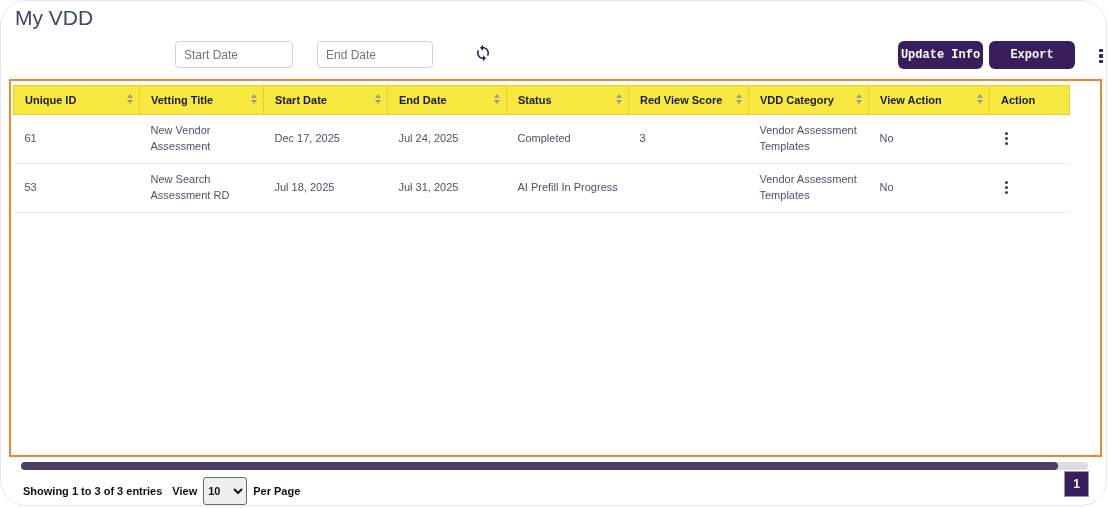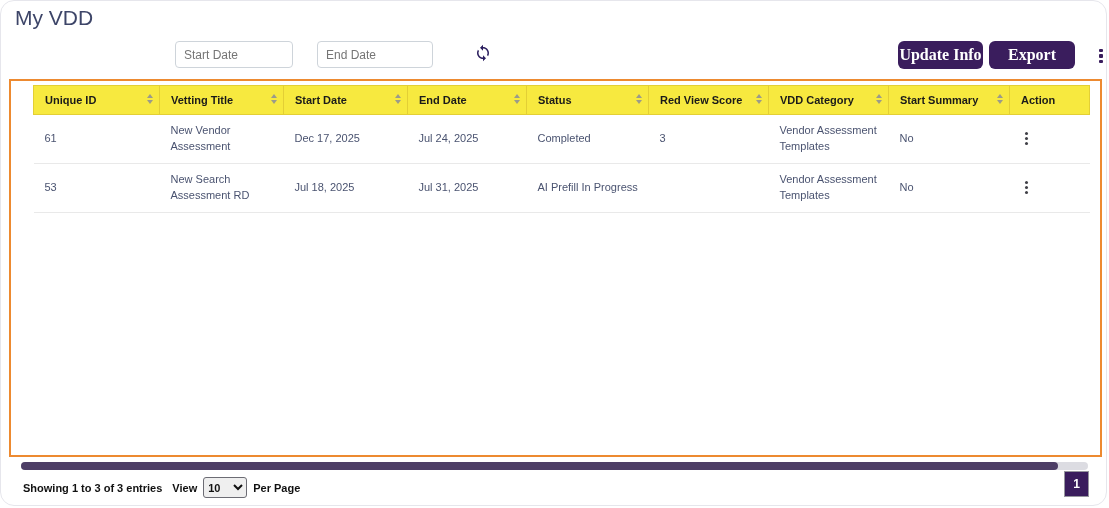--- a/index.html
+++ b/index.html
@@ -1,19 +1,19 @@
 <!DOCTYPE html>
 <html><head>
 <meta charset="utf-8">
 <style>
   * { margin:0; padding:0; box-sizing:border-box; }
   html,body { width:1109px; height:508px; background:#ffffff; font-family:"Liberation Sans", sans-serif; }
   .card {
     position:absolute; left:0; top:0; width:1107px; height:506px;
-    background:#ffffff; border:1px solid #e6e6ec; border-radius:14px; overflow:hidden;
+    background:#ffffff; border:1px solid #e6e6ec; border-radius:26px; overflow:hidden;
   }
   .page-title {
     position:absolute; left:14px; top:5px; font-size:21px; font-weight:500; color:#3d4568;
   }
   
   .toolbar { position:absolute; left:0; top:40px; width:100%; height:30px; }
   .search-box {
     position:absolute; left:8px; top:0; width:150px; height:27px;
     border:1px solid #ced4da; border-radius:4px; background:#fff;
     display:flex; align-items:center; padding:0 6px;
@@ -29,33 +29,33 @@
     font-family:"Liberation Sans", sans-serif;
   }
   .start-date { left:174px; width:118px; }
   .end-date   { left:316px; width:116px; }
   .refresh-btn {
     position:absolute; left:472px; top:3px; width:20px; height:20px;
     background:none; border:none; cursor:pointer; padding:0;
   }
   .btn {
     position:absolute; top:0; height:28px; background:#3a1d5d; color:#ffffff;
-    border:none; border-radius:6px; font-size:16px; font-weight:700; cursor:pointer;
-    font-family:Liberation Serif, serif;
+    border:none; border-radius:6px; font-size:12px; font-weight:700; cursor:pointer;
+    font-family:Liberation Mono, monospace;
   }
   .btn-update { left:897px; width:85px; }
   .btn-export { left:988px; width:86px;text-align:center; }
   .kebab { position:absolute; left:1094px; top:5px; width:12px; height:20px;
     display:flex; flex-direction:column; align-items:center; justify-content:center; gap:2px;
     background:none; border:none; cursor:pointer; }
   .kebab i { width:3.5px; height:3.5px; background:#3a1d5d; border-radius:1px; display:block; }
   
   .table-wrap {
     position:absolute; left:8px; top:78px; width:1093px; height:378px;
-    border:2px solid #ed8a30; background:#fff; overflow:hidden;padding-left:20px;
+    border:2px solid #ed8a30; background:#fff; overflow:hidden;
   }
   table { border-collapse:collapse; table-layout:fixed; margin:4px 0 0 2px; width:1056px; }
   th {
     background:#f7e93f; border:1px solid #e3cf35; border-left:none;
     height:29px; text-align:left; font-size:11px; font-weight:700; color:#1a1a1a;
     padding:0 4px 0 11px; white-space:nowrap; position:relative;
   }
   th:first-child { border-left:1px solid #e3cf35; }
   .sort { position:absolute; right:6px; top:8px; display:flex; flex-direction:column; gap:2px; }
   .sort i { display:block; width:0; height:0; border-left:3.5px solid transparent; border-right:3.5px solid transparent; }
@@ -73,21 +73,21 @@
     position:absolute; left:20px; top:461px; width:1067px; height:8px;
     background:#dcdce2; border-radius:4px;
   }
   .hscrollbar .thumb { width:1037px; height:8px; background:#4d3e66; border-radius:4px; cursor:pointer; }
   .footer-info {
     position:absolute; left:22px; top:476px; display:flex; align-items:center;
     font-size:11px; font-weight:700; color:#111;
   }
   .footer-info .lbl { margin-right:6px; }
   .per-page-select {
-    width:44px; height:21px; font-size:11px; font-weight:700; color:#111;
+    width:44px; height:28px; font-size:11px; font-weight:700; color:#111;
     border:1px solid #6c6c74; border-radius:3px; margin-right:6px;
     font-family:"Liberation Sans", sans-serif;
   }
   .page-btn {
     position:absolute; left:1063px; top:470px; width:25px; height:26px;
     background:#3a1d5d; color:#fff; font-size:12px; font-weight:700;
     border:1px solid #96969e; cursor:pointer; font-family:"Liberation Sans", sans-serif;
   }
 </style>
 </head>
@@ -150,21 +150,21 @@
                 <i class="down"></i>
               </span></th>
           <th><span>Red View Score</span><span class="sort">
                 <i class="up"></i>
                 <i class="down"></i>
               </span></th>
           <th><span>VDD Category</span><span class="sort">
                 <i class="up"></i>
                 <i class="down"></i>
               </span></th>
-          <th><span>Start Summary</span><span class="sort">
+          <th><span>View Action</span><span class="sort">
                 <i class="up"></i>
                 <i class="down"></i>
               </span></th>
           <th><span>Action</span></th>
         </tr>
       </thead>
       <tbody>
         <tr>
           <td>61</td>
           <td>New Vendor Assessment</td>

